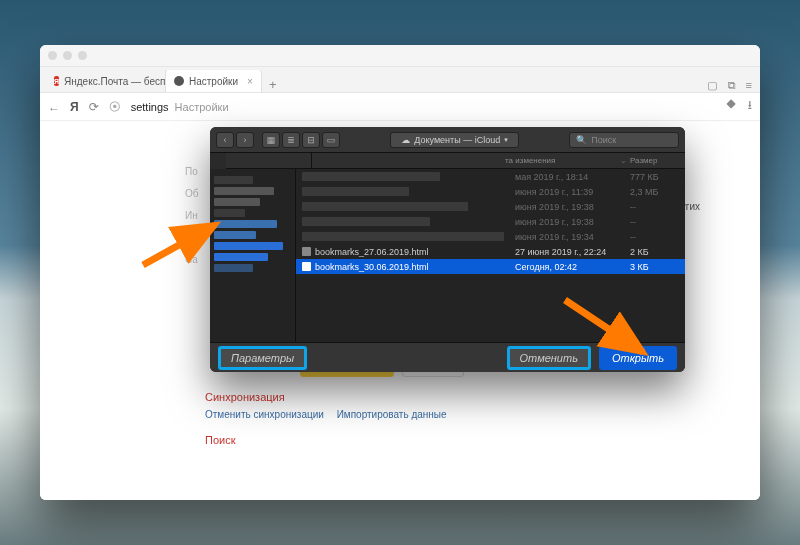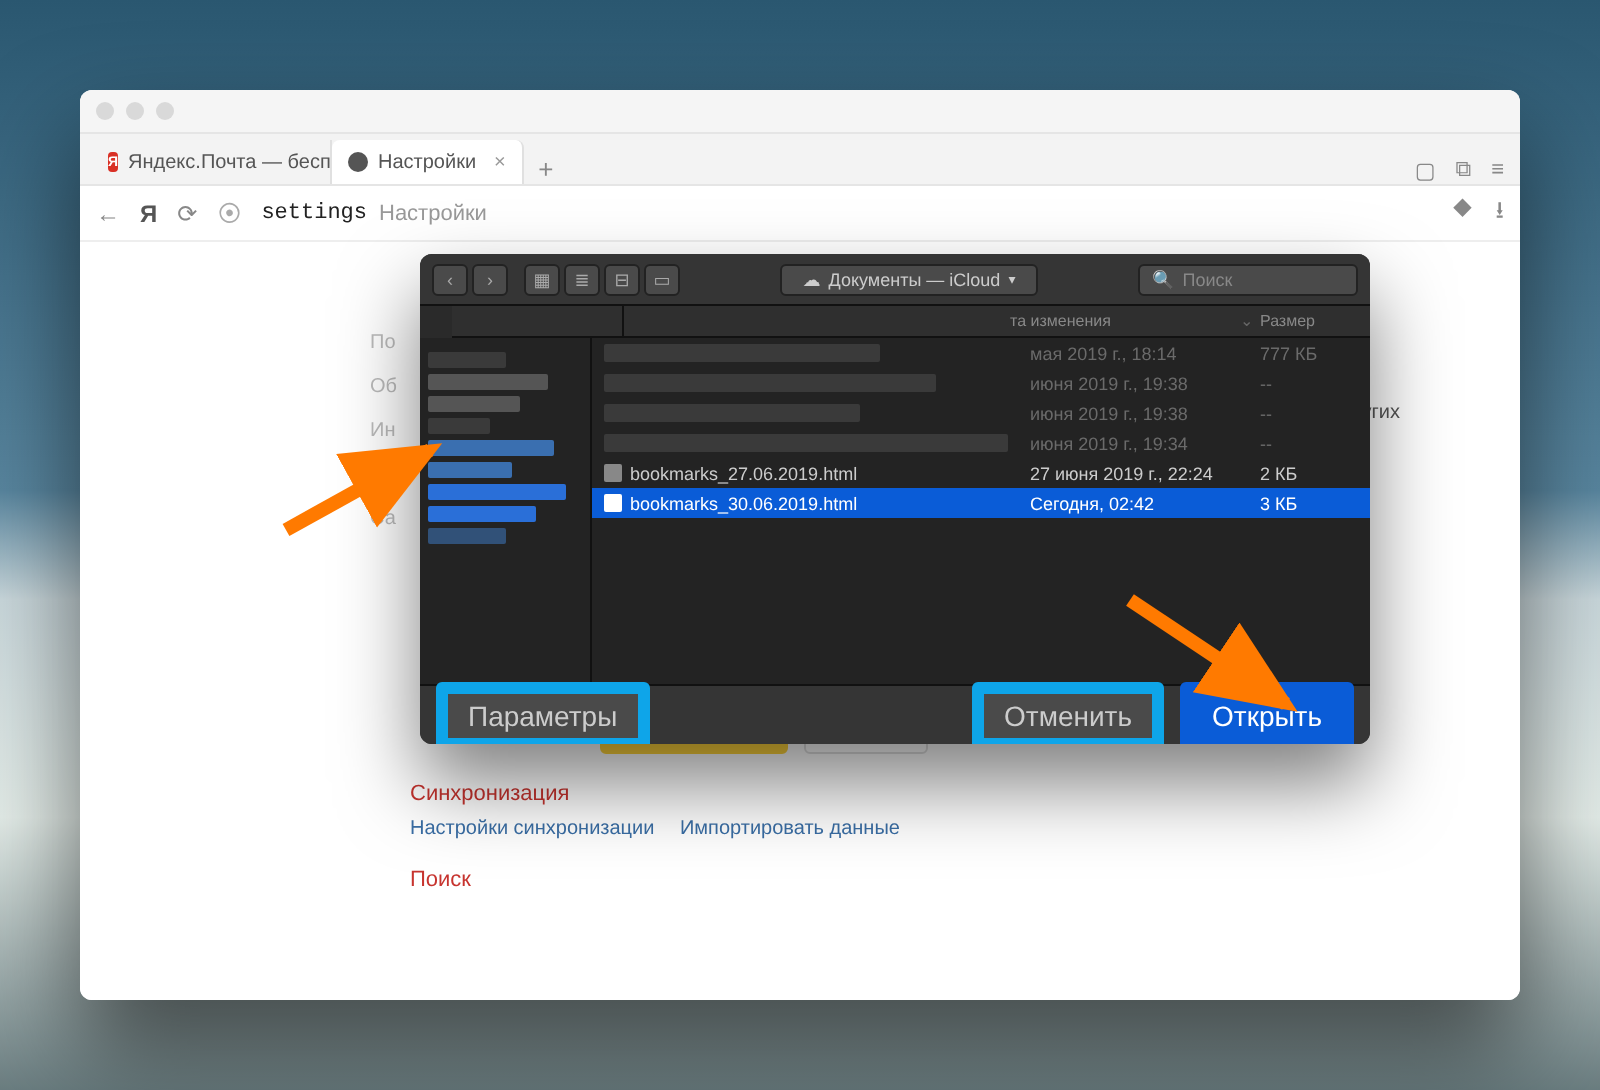--- a/index.html
+++ b/index.html
@@ -21,21 +21,21 @@
   .tab.active{background:#fff;border-top-left-radius:4px;border-top-right-radius:4px;}
   .tab-fav{width:10px;height:10px;border-radius:2px;}
   .fav-y{background:#d93025;color:#fff;font-size:7px;display:flex;align-items:center;justify-content:center;font-weight:bold;}
   .fav-g{background:#555;border-radius:50%;}
   .tab-close{color:#999;font-size:10px;margin-left:4px;}
   .newtab{width:22px;display:flex;align-items:center;justify-content:center;color:#888;font-size:13px;}
   .win-icons{margin-left:auto;display:flex;gap:10px;padding-right:8px;color:#888;font-size:11px;}
   .addrbar{height:28px;background:#fff;border-bottom:1px solid #eee;display:flex;align-items:center;padding:0 8px;gap:10px;color:#888;}
   .addrbar .icon{font-size:12px;color:#888;}
   .addr{font-size:11px;color:#222;display:flex;gap:6px;}
-  .addr .host{color:#222;font-family:Liberation Mono, monospace;}
+  .addr .host{color:#222;}
   .addr .path{color:#999;}
   .addrbar .right{margin-left:auto;display:flex;gap:12px;}
   
   .page{position:absolute;top:76px;bottom:0;left:0;right:0;background:#fff;padding:20px 0 0 0;}
   .settings{width:390px;margin:0 auto;font-size:10px;color:#444;}
   .fauxmenu{position:absolute;left:145px;top:40px;font-size:10px;color:#bbb;line-height:22px;}
   .btnrow{display:flex;gap:8px;margin:215px 0 10px 95px;}
   .btn{font-size:10px;padding:4px 12px;border:1px solid #e0e0e0;border-radius:3px;background:#fff;color:#333;}
   .btn.primary{background:#ffd43b;border-color:#ffd43b;}
   .section-title{color:#c7342f;font-size:11px;margin:14px 0 6px;}
@@ -72,21 +72,21 @@
   .row{height:15px;display:flex;align-items:center;font-size:9px;padding-left:6px;}
   .row.dim{color:#6a6a6a;}
   .row.sel{background:#0a5cd7;color:#fff;}
   .row .fn{flex:1;display:flex;align-items:center;gap:4px;}
   .row .dt{width:115px;color:inherit;}
   .row .sz{width:55px;text-align:left;padding-right:8px;}
   .fi{width:9px;height:9px;background:#888;border-radius:1px;}
   .row.sel .fi{background:#fff;}
   .blurred{height:9px;border-radius:1px;}
   .dlg-bottom{height:30px;background:#353535;border-top:1px solid #111;display:flex;align-items:center;padding:0 8px;gap:8px;}
-  .dlg-bottom .opt{font-size:14px;background:#4a4a4a;border:6px solid #0ea5e9;border-radius:3px;padding:3px 10px;color:#ccc;}
+  .dlg-bottom .opt{font-size:11px;background:#4a4a4a;border:3px solid #0ea5e9;border-radius:3px;padding:3px 10px;color:#ccc;font-style:italic;}
   .dlg-bottom .spacer{flex:1;}
   .dlg-bottom .open{background:#0a5cd7;border-color:#0a5cd7;color:#fff;}
   
   .arrow{position:absolute;z-index:10;}
   .arrow svg{overflow:visible;}
 </style>
 </head>
 <body>
 
 <div class="browser">
@@ -143,21 +143,21 @@
     <div style="position:absolute;right:60px;top:80px;font-size:10px;color:#555">других</div>
 
     <div class="settings">
       <div class="btnrow">
         <button class="btn primary">Выбрать файл</button>
         <button class="btn">Отмена</button>
       </div>
 
       <div class="section-title">Синхронизация</div>
       <div class="links">
-        <a href="#">Настройки синхронизации</a>
+        <a href="#">Отменить синхронизации</a>
         <a href="#">Импортировать данные</a>
       </div>
 
       <div class="section-title">Поиск</div>
     </div>
   </div>
 
   <div class="dialog">
     <div class="dlg-top">
       <div class="dlg-nav">
@@ -202,20 +202,27 @@
       <div class="files" id="file-rows">
           <div class="row dim">
             <div class="fn">
               <div class="blurred" style="width: 65%; background: rgb(58, 58, 58);"></div>
             </div>
             <div class="dt">мая 2019 г., 18:14</div>
             <div class="sz">777 КБ</div>
           </div>
           <div class="row dim">
             <div class="fn">
+              <div class="blurred" style="width: 50%; background: rgb(58, 58, 58);"></div>
+            </div>
+            <div class="dt">июня 2019 г., 11:39</div>
+            <div class="sz">2,3 МБ</div>
+          </div>
+          <div class="row dim">
+            <div class="fn">
               <div class="blurred" style="width: 78%; background: rgb(58, 58, 58);"></div>
             </div>
             <div class="dt">июня 2019 г., 19:38</div>
             <div class="sz">--</div>
           </div>
           <div class="row dim">
             <div class="fn">
               <div class="blurred" style="width: 60%; background: rgb(58, 58, 58);"></div>
             </div>
             <div class="dt">июня 2019 г., 19:38</div>

